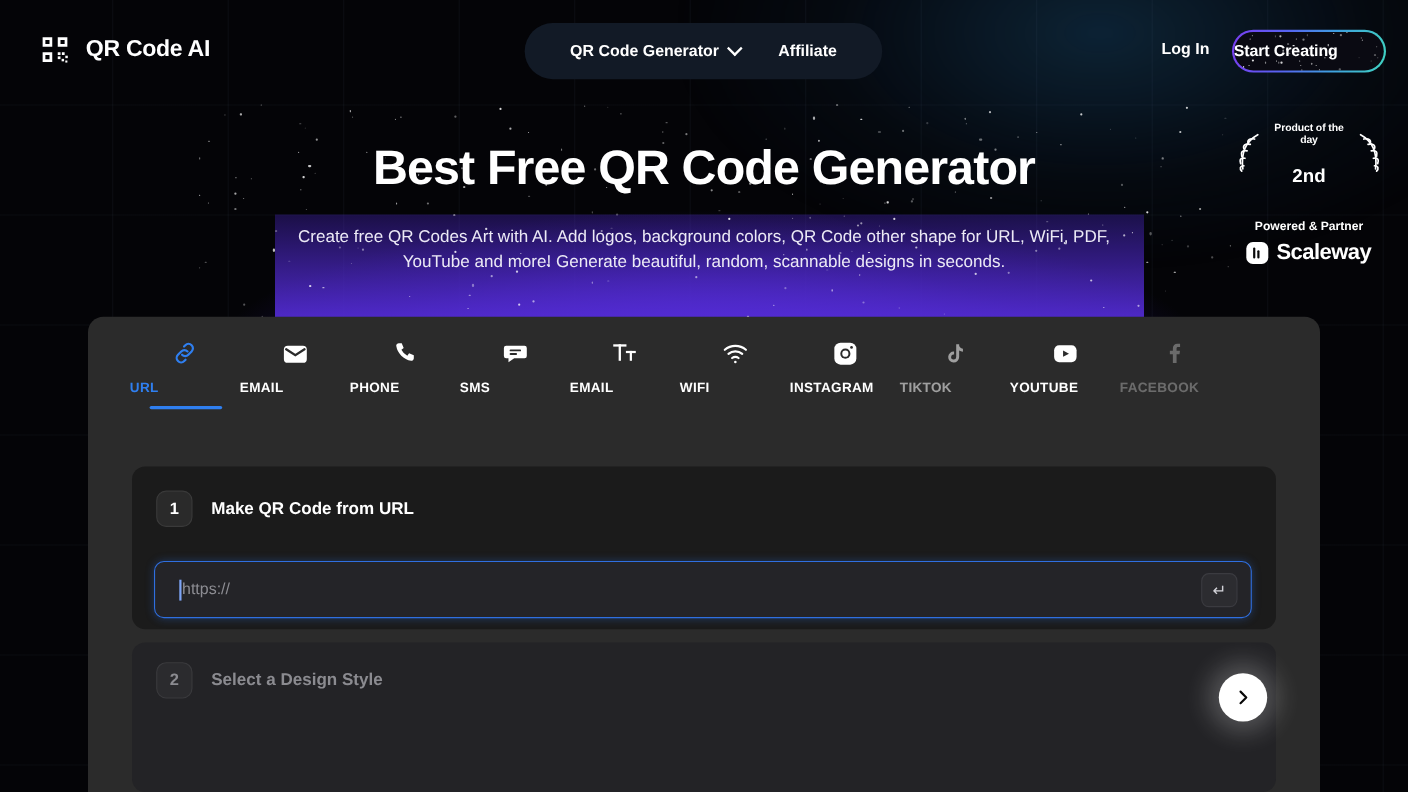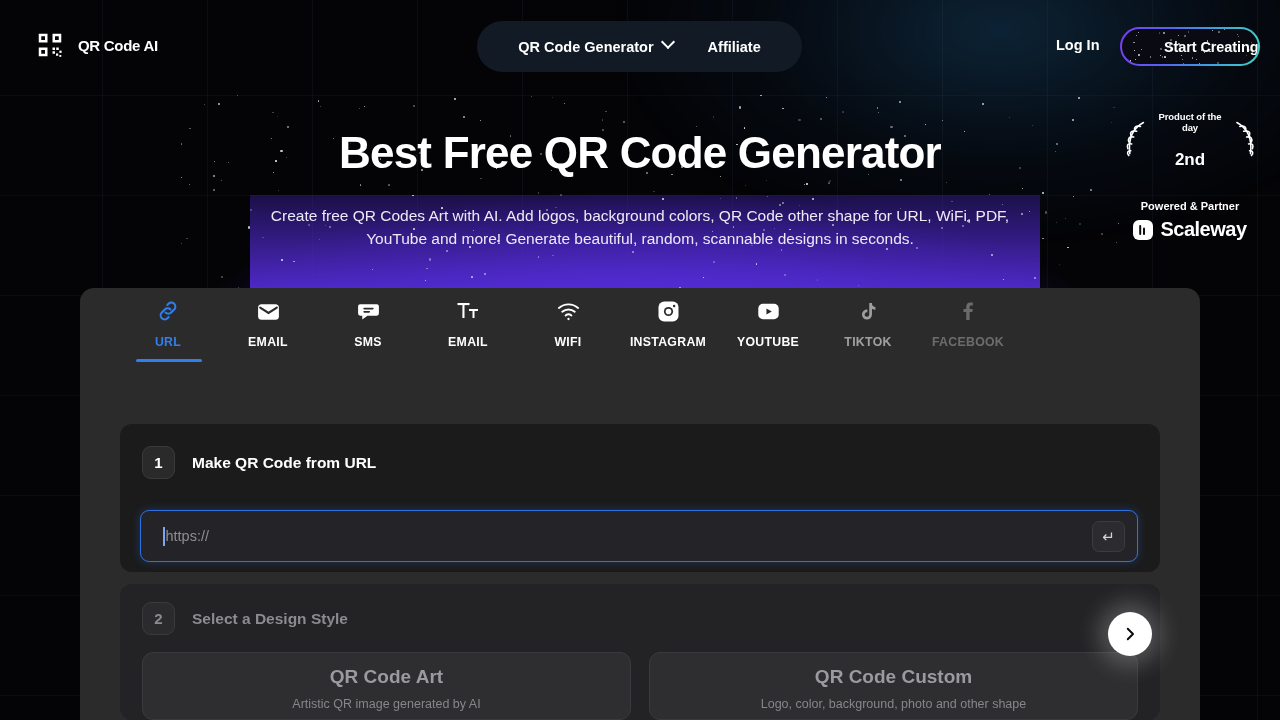--- a/index.html
+++ b/index.html
@@ -49,30 +49,30 @@
   .header {
     position: absolute; left: 0; top: 0; width: 1280px; height: 94px;
     z-index: 30;
   }
   .logo {
     position: absolute; left: 35px; top: 30px;
     display: flex; align-items: center; gap: 13px;
   }
   .logo-mark { width: 30px; height: 30px; }
   .logo-text {
-    color: #ffffff; font-size: 15px; font-weight: 700; letter-spacing: -0.3px;
+    color: #ffffff; font-size: 21px; font-weight: 700; letter-spacing: -0.3px;
   }
   .navpill {
     position: absolute; left: 477px; top: 21px;
     width: 325px; height: 51px; border-radius: 26px;
     background: #121a26;
     display: flex; align-items: center; justify-content: center; gap: 34px;
   }
   .nav-item {
-    display: flex; align-items: flex-start; gap: 9px;
+    display: flex; align-items: center; gap: 9px;
     color: #ffffff; font-size: 14.5px; font-weight: 600;
     white-space: nowrap;
   }
   .chev { display: inline-block; width: 11px; height: 11px; position: relative; top: -2px; }
   .chev:before {
     content: ""; position: absolute; left: 0; top: 0;
     width: 8px; height: 8px;
     border-right: 2px solid #fff; border-bottom: 2px solid #fff;
     transform: rotate(45deg);
   }
@@ -82,21 +82,21 @@
   }
   .cta-wrap {
     position: absolute; left: 1120px; top: 27px;
     width: 140px; height: 39px; border-radius: 20px;
     padding: 1.6px;
     background: linear-gradient(100deg, #7a3df0 0%, #5664f0 35%, #3f9fe0 65%, #3fd3c0 100%);
   }
   .cta-inner {
     width: 100%; height: 100%; border-radius: 19px;
     background: #0a0a12;
-    display: flex; align-items: center; justify-content: flex-end;
+    display: flex; align-items: center; justify-content: flex-start;
     position: relative; overflow: hidden;
   }
   .cta-inner span {
     color: #fff; font-size: 14.5px; font-weight: 700; position: relative; z-index: 2;
     letter-spacing: -0.1px;
   }
 
   
   .hero { position: absolute; left: 0; top: 0; width: 1280px; z-index: 20; }
   .hero-title {
@@ -135,22 +135,22 @@
   
   .panel {
     position: absolute; left: 80px; top: 288px; width: 1120px; height: 432px;
     background: #2b2b2b; border-radius: 14px 14px 0 0; z-index: 22; overflow: hidden;
   }
   .tabs {
     position: absolute; left: 0; top: 0; width: 1120px; height: 104px;
     display: flex; align-items: flex-start; padding-left: 38px;
   }
   .tab {
-    width: 100px; padding-top: 10px;
-    display: flex; flex-direction: column; align-items: center; gap: 11px;
+    width: 100px; padding-top: 20px;
+    display: flex; flex-direction: column; gap: 11px;
     position: relative;
   }
   .tab-ico { height: 26px; display: flex; align-items: center; justify-content: center; }
   .tab-label {
     font-size: 12.3px; font-weight: 700; letter-spacing: 0.3px; color: #ffffff;
   }
   .tab.active .tab-label { color: #2f7ff0; }
   .tab.active .tab-underline {
     position: absolute; left: 18px; bottom: -13px; width: 66px; height: 3px;
     background: #2f7ff0; border-radius: 2px;
@@ -574,20 +574,28 @@
       <div class="tab">
         <span class="tab-ico">
           <svg width="25" height="25" viewBox="0 0 24 24" fill="#ffffff">
             <rect x="2" y="5" width="20" height="15" rx="3.4"></rect>
             <path d="M4 8.2 L12 13.4 L20 8.2" stroke="#2b2b2b" stroke-width="2" fill="none" stroke-linecap="round"></path>
           </svg>
         </span>
         <span class="tab-label">EMAIL</span>
       </div>
 
+      <div class="tab">
+        <span class="tab-ico">
+          <svg width="24" height="24" viewBox="0 0 24 24" fill="#ffffff">
+            <path d="M6.6 3h2.6l1.8 4.3-2.1 1.6a12 12 0 0 0 5.4 5.4l1.6-2.1 4.3 1.8v2.6c0 1.3-1 2.4-2.4 2.4A16.4 16.4 0 0 1 4.2 5.4C4.2 4.1 5.3 3 6.6 3z"></path>
+          </svg>
+        </span>
+        <span class="tab-label">PHONE</span>
+      </div>
 
       <div class="tab">
         <span class="tab-ico">
           <svg width="25" height="25" viewBox="0 0 24 24" fill="#ffffff">
             <path d="M4 5h16a2 2 0 0 1 2 2v7a2 2 0 0 1-2 2h-9l-5 3.6V16H4a2 2 0 0 1-2-2V7a2 2 0 0 1 2-2z"></path>
             <rect x="7" y="8.3" width="10" height="1.7" rx="0.8" fill="#2b2b2b"></rect>
             <rect x="7" y="11.4" width="6.5" height="1.7" rx="0.8" fill="#2b2b2b"></rect>
           </svg>
         </span>
         <span class="tab-label">SMS</span>
@@ -622,37 +630,37 @@
           <svg width="25" height="25" viewBox="0 0 24 24" fill="#ffffff">
             <rect x="2.4" y="2.4" width="19.2" height="19.2" rx="5.4"></rect>
             <circle cx="12" cy="12" r="4.4" fill="#2b2b2b"></circle>
             <circle cx="12" cy="12" r="2.7" fill="#ffffff"></circle>
             <circle cx="17.4" cy="6.6" r="1.2" fill="#2b2b2b"></circle>
           </svg>
         </span>
         <span class="tab-label">INSTAGRAM</span>
       </div>
 
+      <div class="tab dim-1">
+        <span class="tab-ico">
+          <svg width="23" height="23" viewBox="0 0 24 24" fill="#ffffff">
+            <path d="M15.6 3h-2.8v12.2a2.4 2.4 0 1 1-2-2.4v-2.8a5.2 5.2 0 1 0 4.8 5.2V9.1a6.5 6.5 0 0 0 3.6 1.1V7.4a3.8 3.8 0 0 1-3.6-4.4z"></path>
+          </svg>
+        </span>
+        <span class="tab-label">TIKTOK</span>
+      </div>
+
       <div class="tab">
         <span class="tab-ico">
           <svg width="25" height="25" viewBox="0 0 24 24" fill="#ffffff">
             <rect x="2.2" y="4.6" width="19.6" height="14.8" rx="4.4"></rect>
             <path d="M10 9.2 L15.2 12 L10 14.8 Z" fill="#2b2b2b"></path>
           </svg>
         </span>
         <span class="tab-label">YOUTUBE</span>
-      </div>
-
-      <div class="tab dim-1">
-        <span class="tab-ico">
-          <svg width="23" height="23" viewBox="0 0 24 24" fill="#ffffff">
-            <path d="M15.6 3h-2.8v12.2a2.4 2.4 0 1 1-2-2.4v-2.8a5.2 5.2 0 1 0 4.8 5.2V9.1a6.5 6.5 0 0 0 3.6 1.1V7.4a3.8 3.8 0 0 1-3.6-4.4z"></path>
-          </svg>
-        </span>
-        <span class="tab-label">TIKTOK</span>
       </div>
 
       <div class="tab dim-2">
         <span class="tab-ico">
           <svg width="24" height="24" viewBox="0 0 24 24" fill="#ffffff">
             <path d="M13.6 21v-8h2.7l.4-3.1h-3.1V7.9c0-.9.25-1.5 1.55-1.5h1.65V3.6c-.3-.04-1.3-.13-2.45-.13-2.45 0-4.1 1.5-4.1 4.2v2.22H7.5V13h2.75v8z"></path>
           </svg>
         </span>
         <span class="tab-label">FACEBOOK</span>
       </div>
@@ -670,30 +678,20 @@
         <span class="url-ph">https://</span>
         <span class="enter-key">↵</span>
       </div>
     </div>
 
     <div class="card2">
       <div class="card2-head">
         <span class="num-badge-dim">2</span>
         <span class="card2-title">Select a Design Style</span>
       </div>
-      <div class="style-row">
-        <div class="style-card">
-          <span class="style-title">QR Code Art</span>
-          <span class="style-sub">Artistic QR image generated by AI</span>
-        </div>
-        <div class="style-card">
-          <span class="style-title">QR Code Custom</span>
-          <span class="style-sub">Logo, color, background, photo and other shape</span>
-        </div>
-      </div>
     </div>
 
     <div class="next-btn">
       <svg width="18" height="18" viewBox="0 0 24 24" fill="none" stroke="#0a0a0a" stroke-width="2.6" stroke-linecap="round" stroke-linejoin="round">
         <path d="M9 5 L16 12 L9 19"></path>
       </svg>
     </div>
   </div>
 </div>
 

